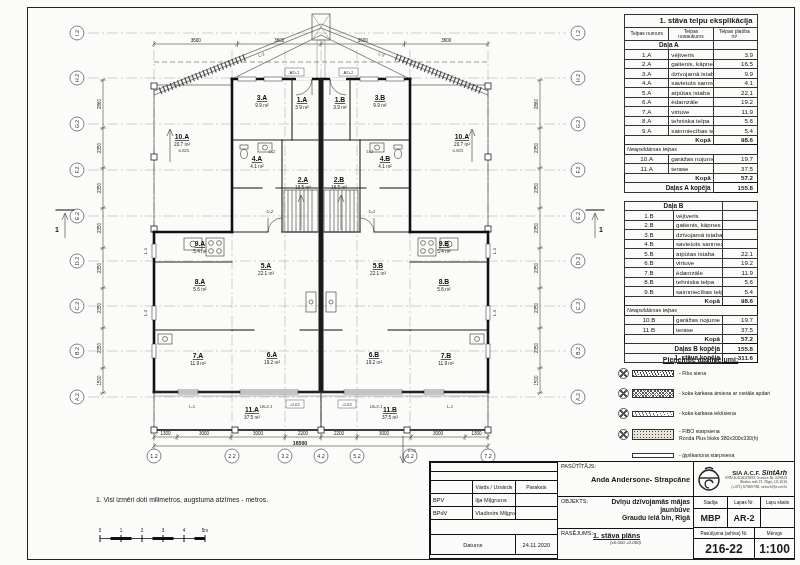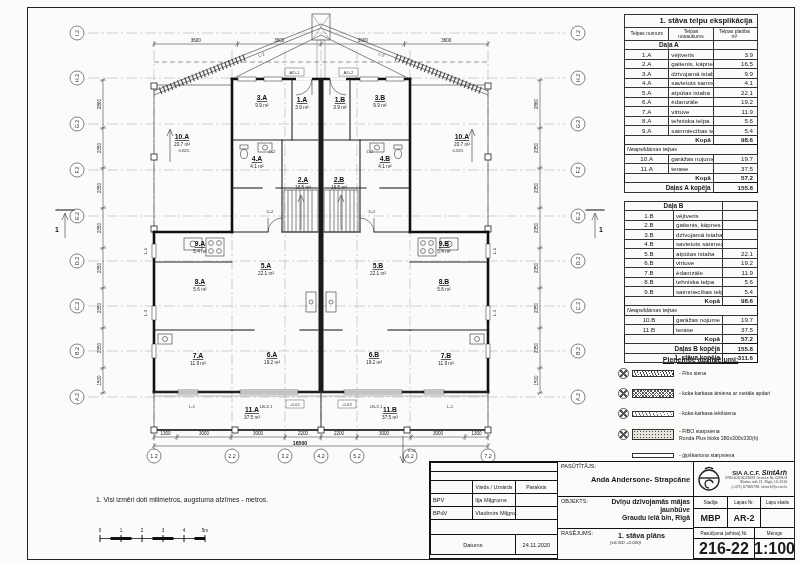--- a/index.html
+++ b/index.html
@@ -78,30 +78,30 @@
      border-top:1.4px solid #111;border-left:1.4px solid #111;display:flex;background:#fbfbf9;}
   .tb-cell{border-right:.8px solid #111;border-bottom:.8px solid #111;box-sizing:border-box;}
   #tb-left{width:128px;flex:none;}
   #tb-left table{border-collapse:collapse;width:128px;table-layout:fixed;}
   #tb-left td{border:.7px solid #111;font-size:5.6px;padding:0 2px;overflow:hidden;white-space:nowrap;}
   #tb-mid{width:136px;flex:none;display:flex;flex-direction:column;}
   .tb-sec{border-right:.8px solid #111;border-bottom:.8px solid #111;box-sizing:border-box;position:relative;padding:1px 3px;}
   .tb-lbl{font-size:5.6px;}
   .tb-name{font-size:7.4px;font-weight:bold;text-align:right;margin-top:6px;}
   .tb-obj{font-size:6.8px;font-weight:bold;text-align:right;line-height:1.2;}
-  .tb-draw{font-size:7.2px;font-weight:bold;text-align:center;margin-top:1px;}
+  .tb-draw{font-size:7.2px;font-weight:bold;margin-top:1px;text-decoration:underline;}
   .tb-note{font-size:4.4px;font-style:italic;text-align:center;color:#333;}
   #tb-right{width:100px;flex:none;display:flex;flex-direction:column;text-align:right;}
   .tbr-row{display:flex;flex:none;}
   .tbr-c{border-right:.7px solid #111;border-bottom:.7px solid #111;box-sizing:border-box;
          display:flex;align-items:center;justify-content:center;overflow:hidden;}
   .tbr-c:last-child{border-right:none;}
   .hdr5{font-size:4.6px;}
   .big9{font-size:9px;font-weight:bold;}
-  .big10{font-size:16px;font-weight:bold;}
+  .big10{font-size:12px;font-weight:bold;}
   #logo-box{height:35px;display:flex;align-items:center;padding:2px;border-bottom:.7px solid #111;box-sizing:border-box;}
   #logo-texts{margin-left:3px;}
   .firm-line{font-size:6px;font-weight:bold;white-space:nowrap;}
   .firm-name{font-style:italic;font-size:7px;}
   .firm-micro{font-size:3.6px;color:#444;white-space:nowrap;line-height:1.2;}
 </style>
 </head>
 <body>
 
 <div id="sheet">

